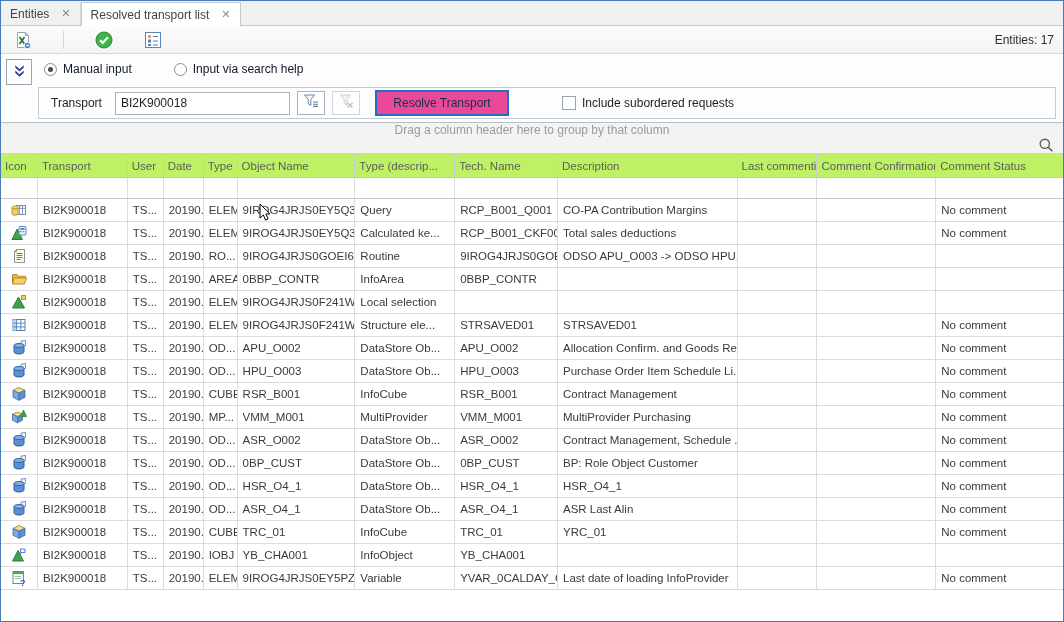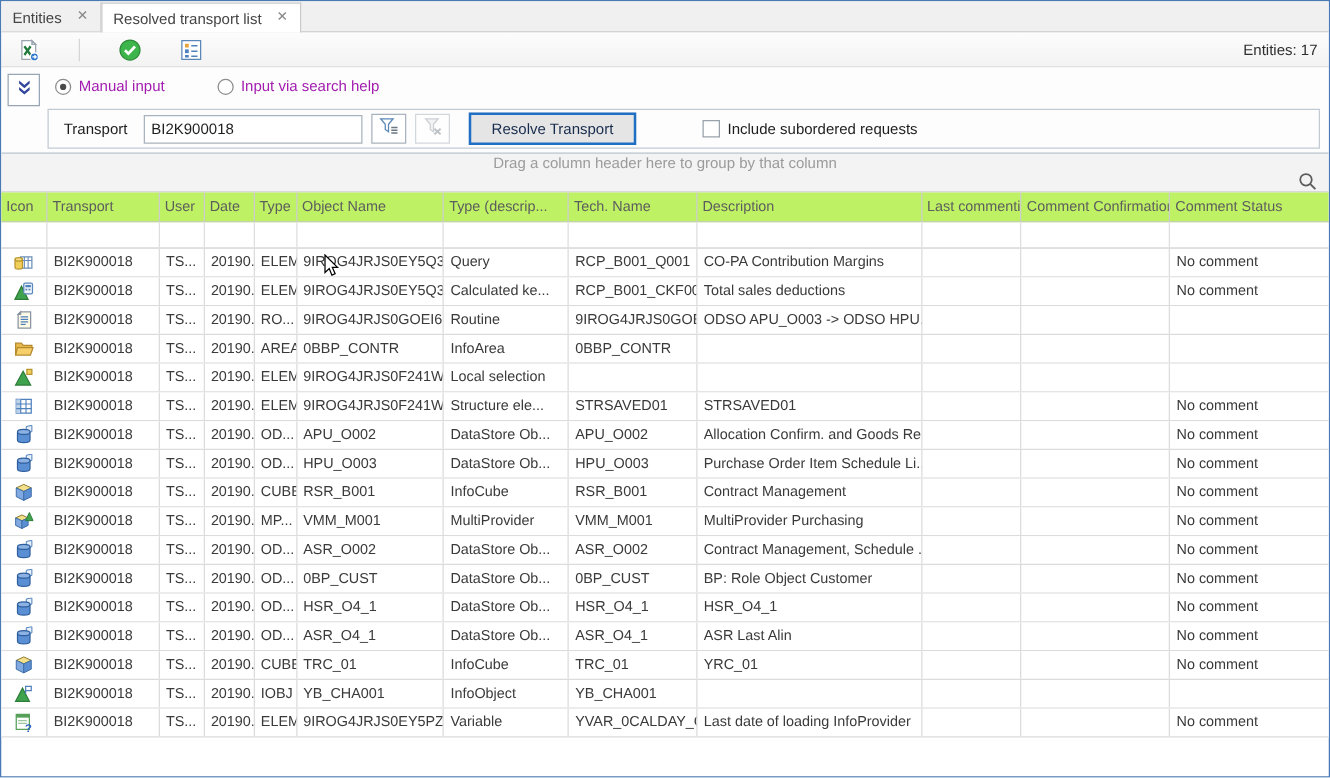--- a/index.html
+++ b/index.html
@@ -14,29 +14,29 @@
   
   .toolbar{height:27px;background:linear-gradient(#fcfcfc,#f3f3f3);border-bottom:1px solid #d8d8d8;display:flex;align-items:center;padding:0 9px;gap:23px;}
   .tbtn{width:26px;height:23px;display:flex;align-items:center;justify-content:center;border-radius:2px;}
   .tsep{width:1px;height:18px;background:#d5d5d5;margin:0 4px;}
   .entities{margin-left:auto;font-size:12px;color:#2e2e2e;}
 
   
   .fpanel{height:68px;background:#fdfdfd;border-bottom:1px solid #b6c1cc;position:relative;}
   .chevbtn{position:absolute;left:5px;top:5px;width:26px;height:26px;box-sizing:border-box;border:1px solid #97a5b4;background:#fff;display:flex;align-items:center;justify-content:center;}
   .radiorow{position:absolute;left:43px;top:8px;display:flex;align-items:center;}
-  .radio{display:flex;align-items:center;gap:6px;font-size:12px;color:#a21caf;margin-right:42px;}
+  .radio{display:flex;align-items:center;gap:6px;font-size:12px;color:#0f172a;margin-right:42px;}
   .rdot{width:13px;height:13px;border:1px solid #8d8d8d;border-radius:50%;background:#fff;position:relative;box-sizing:border-box;}
   .rdot.sel::after{content:"";position:absolute;left:3px;top:3px;right:3px;bottom:3px;background:#4a4a4a;border-radius:50%;}
   .innerbox{position:absolute;left:37px;right:7px;top:33px;height:32px;box-sizing:border-box;border:1px solid #c2cad4;display:flex;align-items:center;padding:0 12px;}
   .tlabel{font-size:12px;color:#1e1e1e;width:64px;}
   .tinput{width:163px;height:19px;border:1px solid #a9b3bd;font-size:12px;color:#1e1e1e;padding:1px 5px;font-family:"Liberation Sans",sans-serif;}
   .fbtn{width:28px;height:24px;box-sizing:border-box;border:1px solid #a9b3bd;background:#fff;display:flex;align-items:center;justify-content:center;margin-left:7px;}
   .fbtn.disabled{opacity:.5;}
-  .resolve{margin-left:15px;width:134px;height:26px;box-sizing:border-box;border:2px solid #1f6fc4;background:#e5e5e5;color:#182c4e;font-size:12px;display:flex;align-items:center;justify-content:center;font-family:"Liberation Sans",sans-serif;}
+  .resolve{margin-left:15px;width:134px;height:26px;box-sizing:border-box;border:2px solid #1f6fc4;background:#ec4899;color:#182c4e;font-size:12px;display:flex;align-items:center;justify-content:center;font-family:"Liberation Sans",sans-serif;}
   .chk{display:flex;align-items:center;gap:6px;margin-left:13px;font-size:12px;color:#1e1e1e;padding-left:40px;}
   .cbox{width:14px;height:14px;box-sizing:border-box;border:1px solid #98a2ac;background:#fff;}
 
   
   .groupbar{height:30px;background:#f3f3f3;border-bottom:1px solid #cfcfcf;display:flex;align-items:center;padding:0 9px;font-size:12px;color:#9b9b9b;flex-direction:column;}
   .groupbar .mag{margin-left:auto;}
 
   
   .grid{font-size:11.5px;color:#3a3a3a;}
   .hrow{display:flex;height:24px;box-sizing:border-box;border-bottom:1px solid #c6c6c6;color:#5d5d5d;background:#bef264;justify-content:space-between;}

